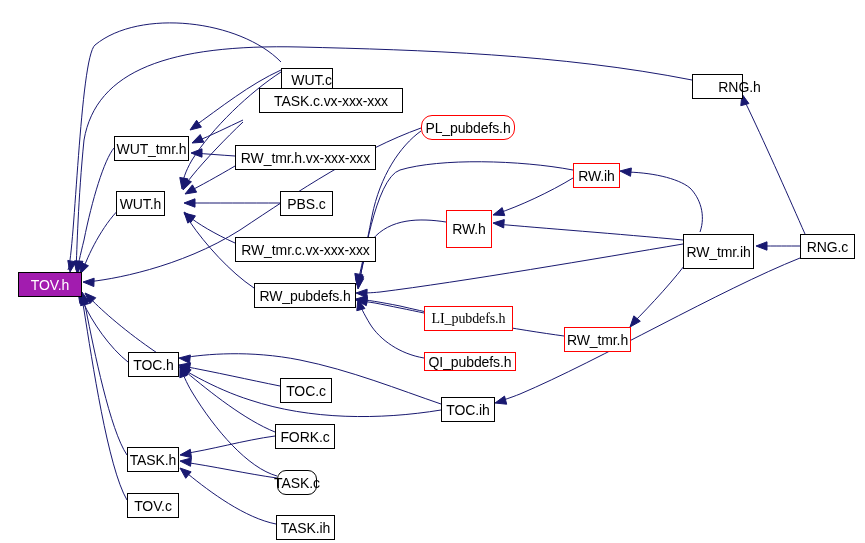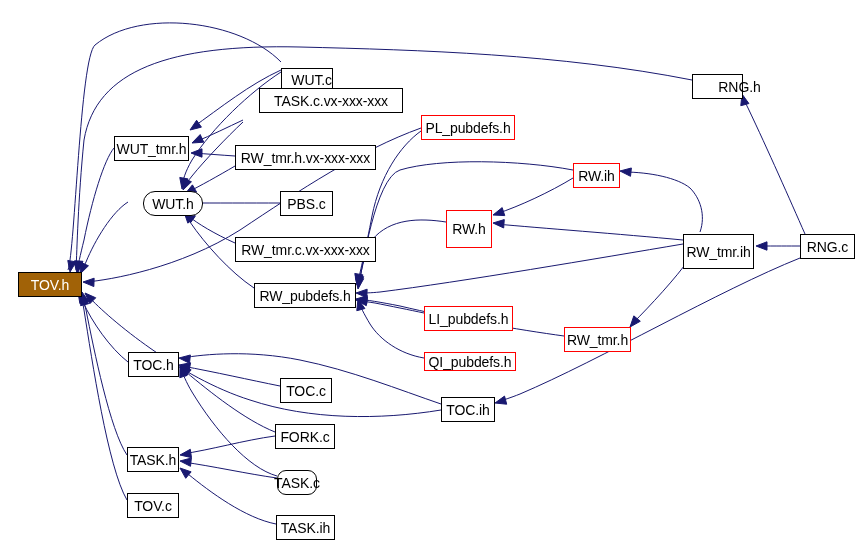--- a/index.html
+++ b/index.html
@@ -40,21 +40,21 @@
     justify-content: center;
     background: #ffffff;
     border: 1px solid #000000;
     font-size: 14px;
     line-height: 1;
     color: #000000;
     white-space: nowrap;
     letter-spacing: -0.1px;
   }
   .node-box.root {
-    background: #a16207;
+    background: #a21caf;
     border: 1px solid #000000;
     color: #ffffff;
   }
   .node-box.hl {
     border: 1px solid #ff0000;
     color: #000000;
   }
   .node-label {
     pointer-events: none;
   }
@@ -152,42 +152,42 @@
       </div>
       <div class="node-box" style="left: 243px; top: 88px; width: 144px; height: 25px; margin-left: 16px;">
         <span class="node-label">TASK.c.vx-xxx-xxx</span>
       </div>
       <div class="node-box" style="left: 114px; top: 136px; width: 75px; height: 25px;">
         <span class="node-label">WUT_tmr.h</span>
       </div>
       <div class="node-box" style="left: 235px; top: 145px; width: 141px; height: 25px;">
         <span class="node-label">RW_tmr.h.vx-xxx-xxx</span>
       </div>
-      <div class="node-box" style="left: 143px; top: 191px; width: 60px; height: 25px; border-radius: 12px;">
+      <div class="node-box" style="left: 116px; top: 191px; width: 49px; height: 25px;">
         <span class="node-label">WUT.h</span>
       </div>
       <div class="node-box" style="left: 280px; top: 191px; width: 53px; height: 25px;">
         <span class="node-label">PBS.c</span>
       </div>
       <div class="node-box" style="left: 235px; top: 237px; width: 141px; height: 25px;">
         <span class="node-label">RW_tmr.c.vx-xxx-xxx</span>
       </div>
       <div class="node-box" style="left: 254px; top: 283px; width: 102px; height: 25px;">
         <span class="node-label">RW_pubdefs.h</span>
       </div>
-      <div class="node-box hl" style="left: 421px; top: 115px; width: 94px; height: 25px;">
+      <div class="node-box hl" style="left: 421px; top: 115px; width: 94px; height: 25px; border-radius: 11px;">
         <span class="node-label">PL_pubdefs.h</span>
       </div>
       <div class="node-box hl" style="left: 573px; top: 163px; width: 47px; height: 25px;">
         <span class="node-label">RW.ih</span>
       </div>
       <div class="node-box hl" style="left: 446px; top: 210px; width: 46px; height: 38px;">
         <span class="node-label">RW.h</span>
       </div>
-      <div class="node-box hl" style="left: 424px; top: 306px; width: 89px; height: 25px;">
+      <div class="node-box hl" style="left: 424px; top: 306px; width: 89px; height: 25px; font-family: Liberation Serif, serif;">
         <span class="node-label">LI_pubdefs.h</span>
       </div>
       <div class="node-box hl" style="left: 424px; top: 352px; width: 92px; height: 19px;">
         <span class="node-label">QI_pubdefs.h</span>
       </div>
       <div class="node-box hl" style="left: 564px; top: 327px; width: 67px; height: 25px;">
         <span class="node-label">RW_tmr.h</span>
       </div>
       <div class="node-box" style="left: 692px; top: 74px; width: 51px; height: 25px; padding-left: 44px;">
         <span class="node-label">RNG.h</span>

